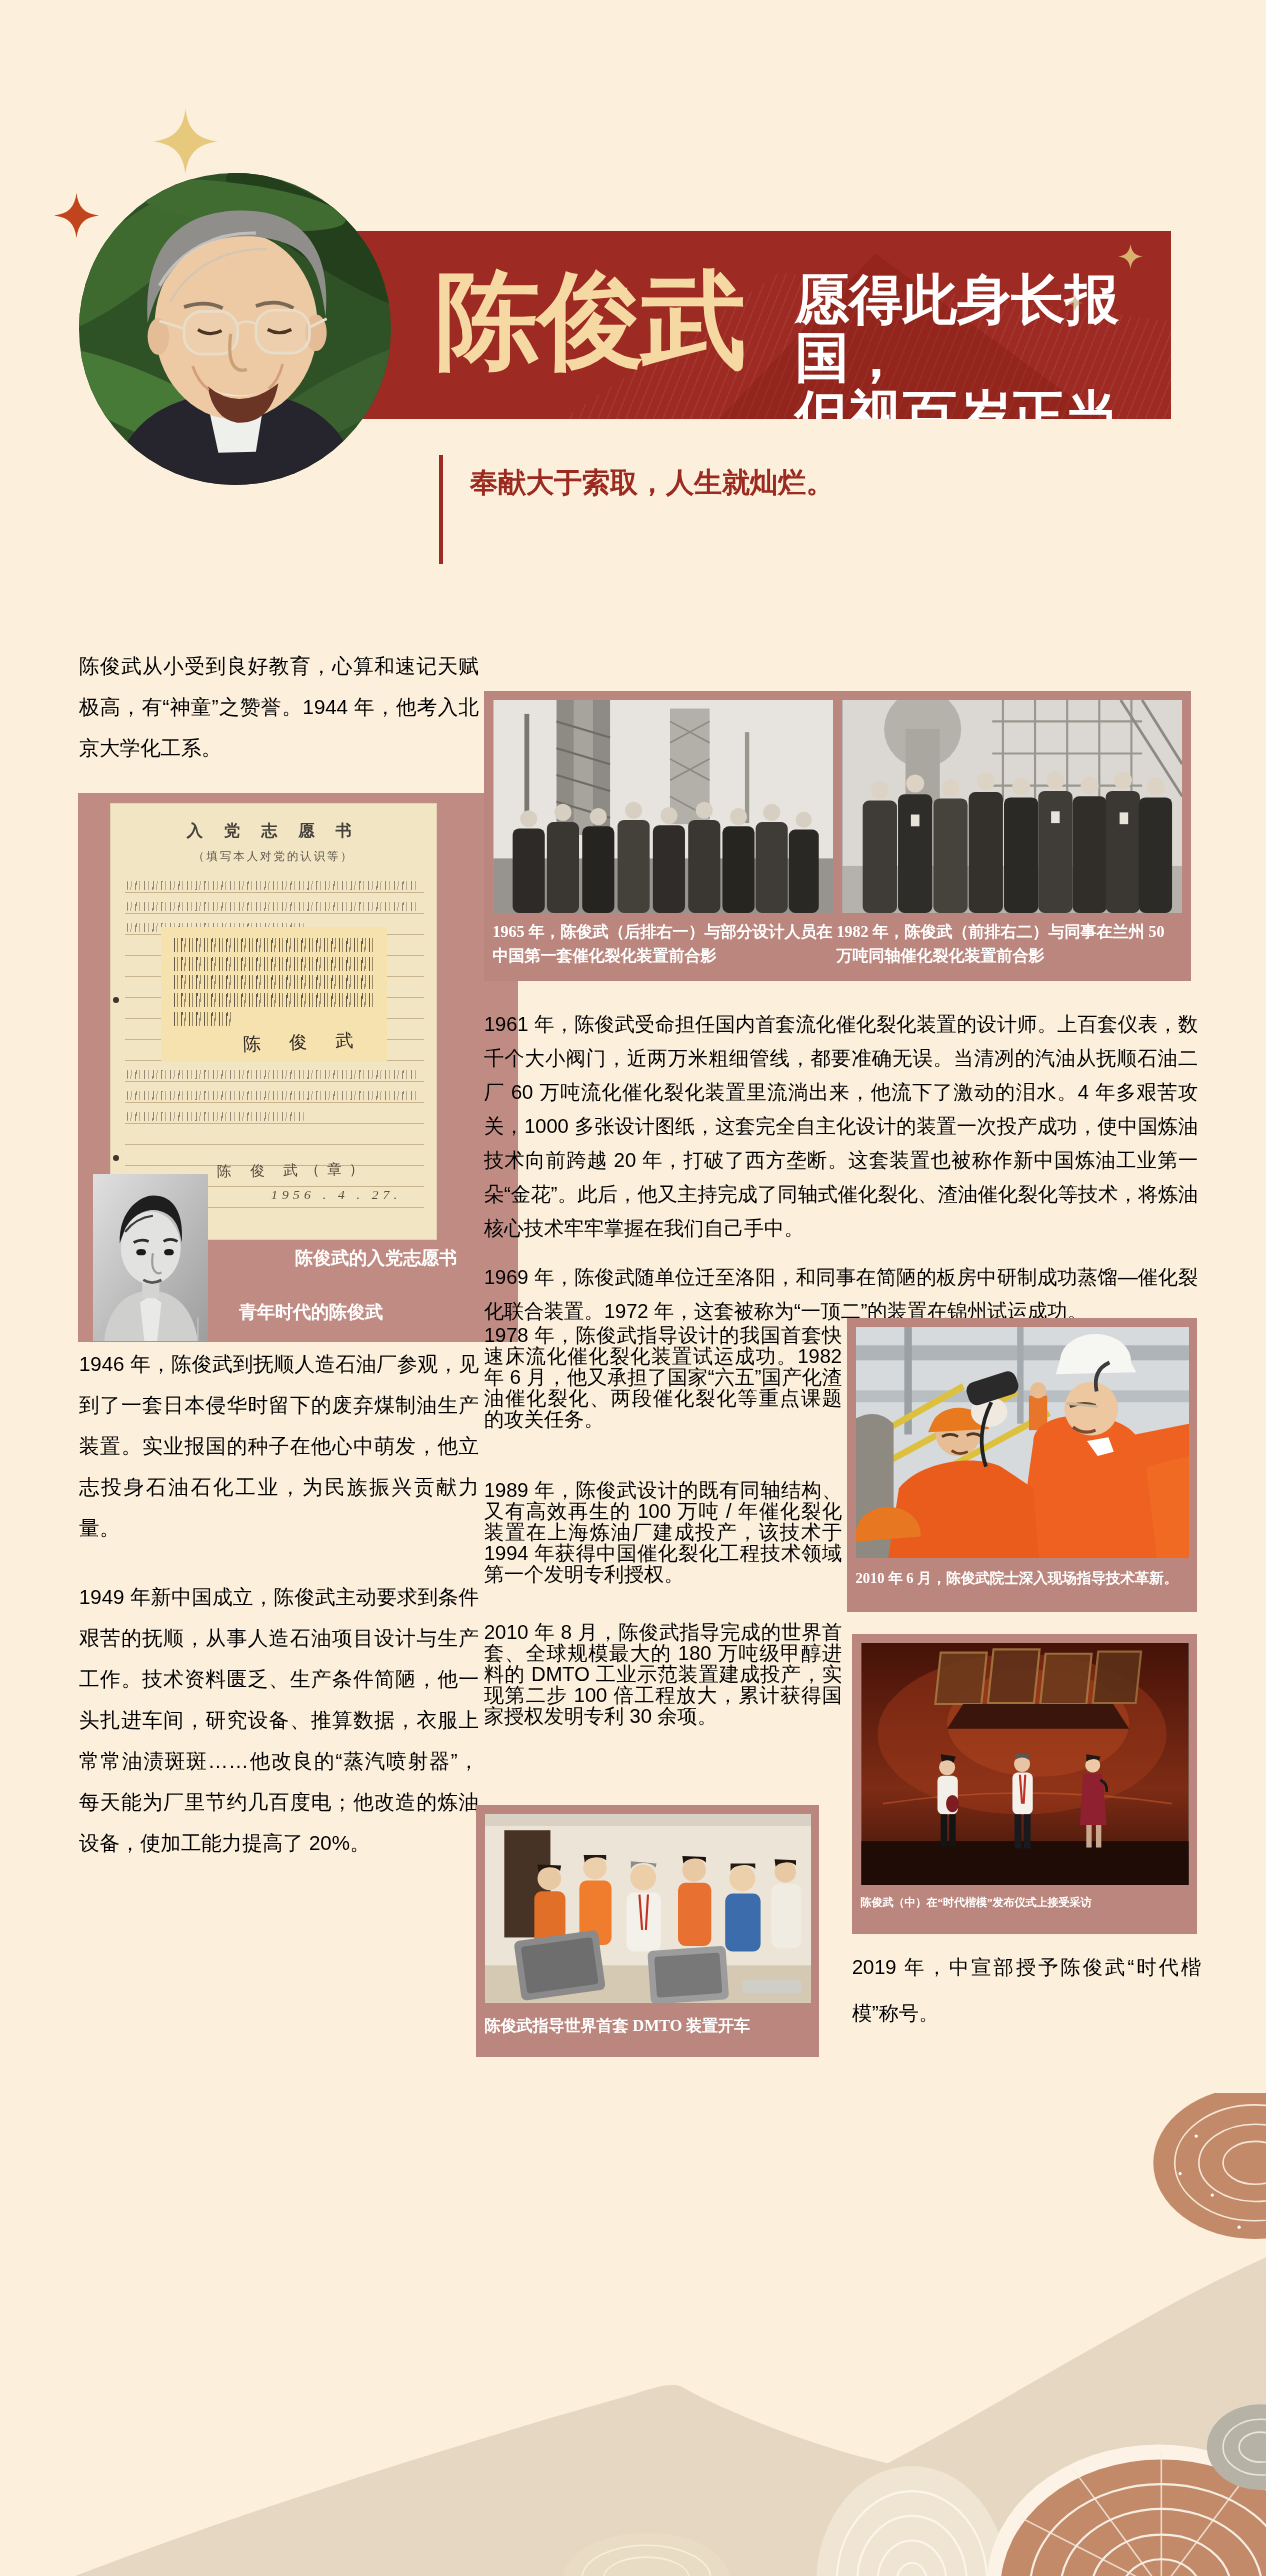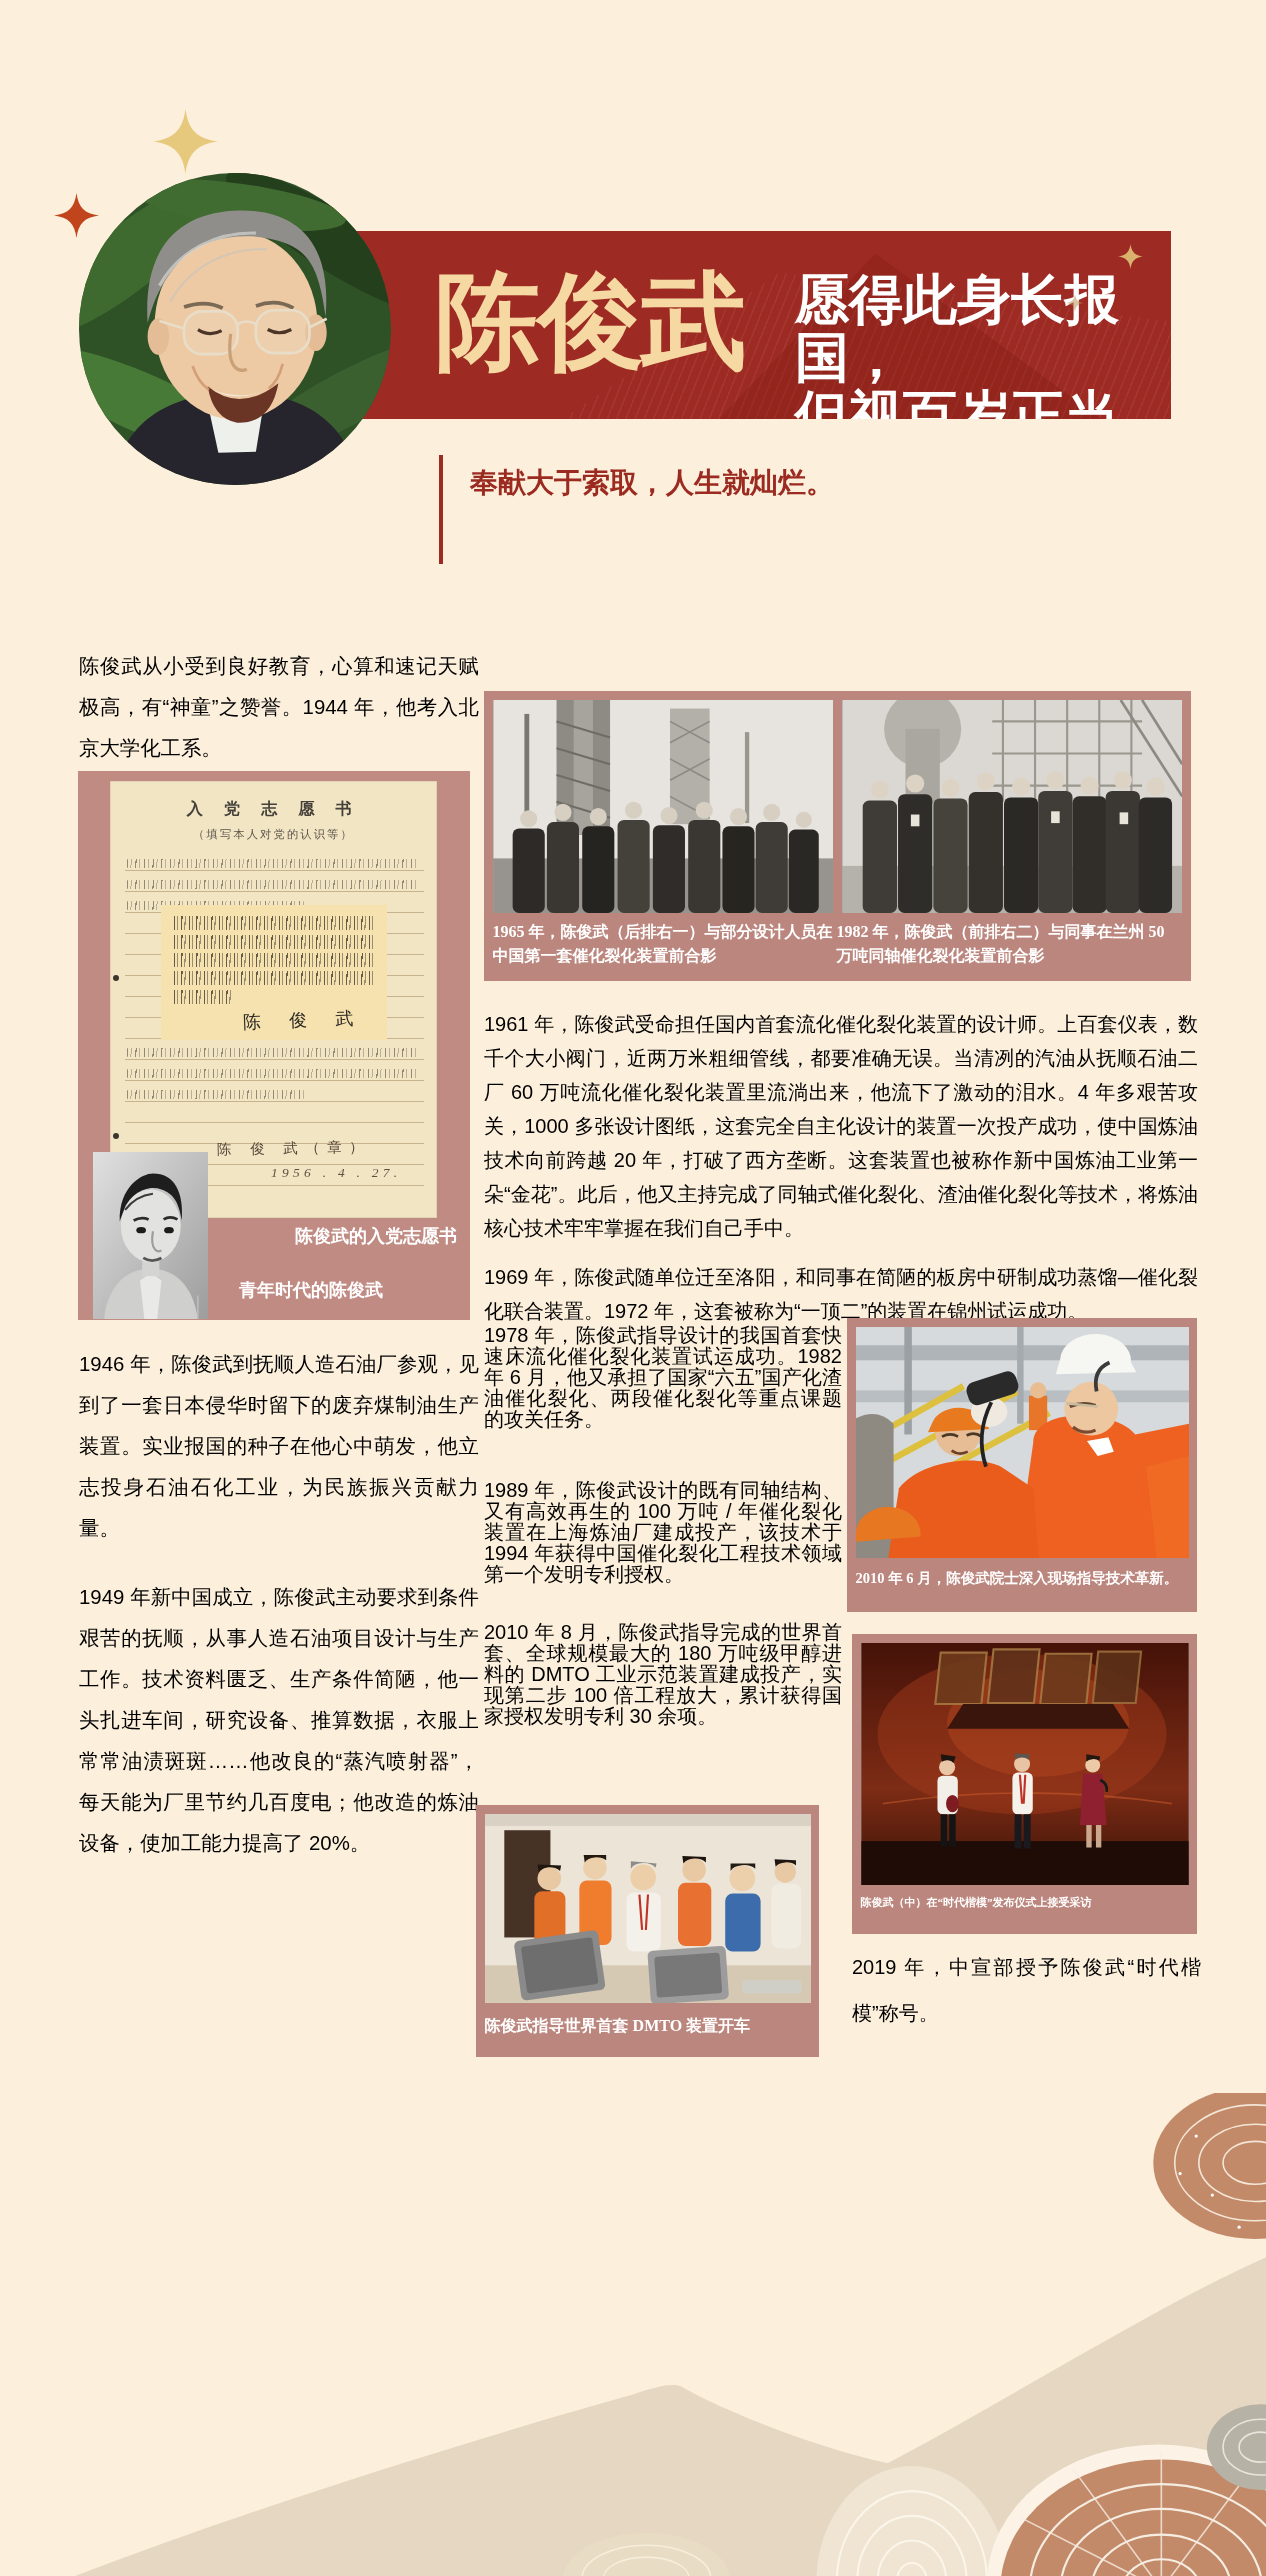--- a/index.html
+++ b/index.html
@@ -25,21 +25,21 @@
     background: repeating-linear-gradient(112deg, rgba(255,255,255,0.055) 0 1.6px, transparent 1.6px 8.6px);
     clip-path: polygon(30% 100%, 55% 22%, 100% 48%, 100% 100%);
   }
   .banner::after {
     content: ""; position: absolute; inset: 0;
     background: rgba(110,16,10,0.22);
     clip-path: polygon(48% 100%, 66% 12%, 92% 100%);
   }
   .banner-name {
     position: absolute; left: 133px; top: 34px;
-    font-family: Liberation Sans, sans-serif;
+    font-family: Liberation Serif, serif;
     font-size: 106px; line-height: 113px; font-weight: 700;
     letter-spacing: -3.2px; color: #f6d9a2; z-index: 2;
   }
   .banner-headline {
     position: absolute; left: 493px; top: 40px;
     font-family: "Liberation Serif", "DejaVu Serif", serif;
     font-size: 54px; line-height: 58px; font-weight: 700;
     color: #ffffff; z-index: 2;
   }
   
@@ -70,21 +70,21 @@
   .para-right-sub { left: 852px; width: 349px; font-size: 20px; line-height: 46px; }
   
   .panel { position: absolute; background: #bb867d; }
   .photo-frame { position: relative; background: #888; overflow: hidden; }
   .photo-frame svg { display: block; width: 100%; height: 100%; }
   .caption {
     font-family: "Liberation Serif", "DejaVu Serif", serif;
     font-weight: 700; color: #ffffff;
   }
   
-  .doc-panel { left: 78px; top: 771px; width: 392px; height: 549px; background: #c08b83; }
+  .doc-panel { left: 78px; top: 793px; width: 440px; height: 549px; background: #c08b83; }
   .document {
     position: absolute; left: 32px; top: 9.7px; width: 327px; height: 437px;
     background: #f2e5c4; overflow: hidden;
     box-shadow: 0 0 0 0.5px rgba(120,95,60,0.25) inset;
   }
   .doc-title {
     margin-top: 18px; text-align: center;
     font-family: "Liberation Serif", "DejaVu Serif", serif;
     font-size: 16px; letter-spacing: 8.6px; color: #45403a; font-weight: 700;
   }

